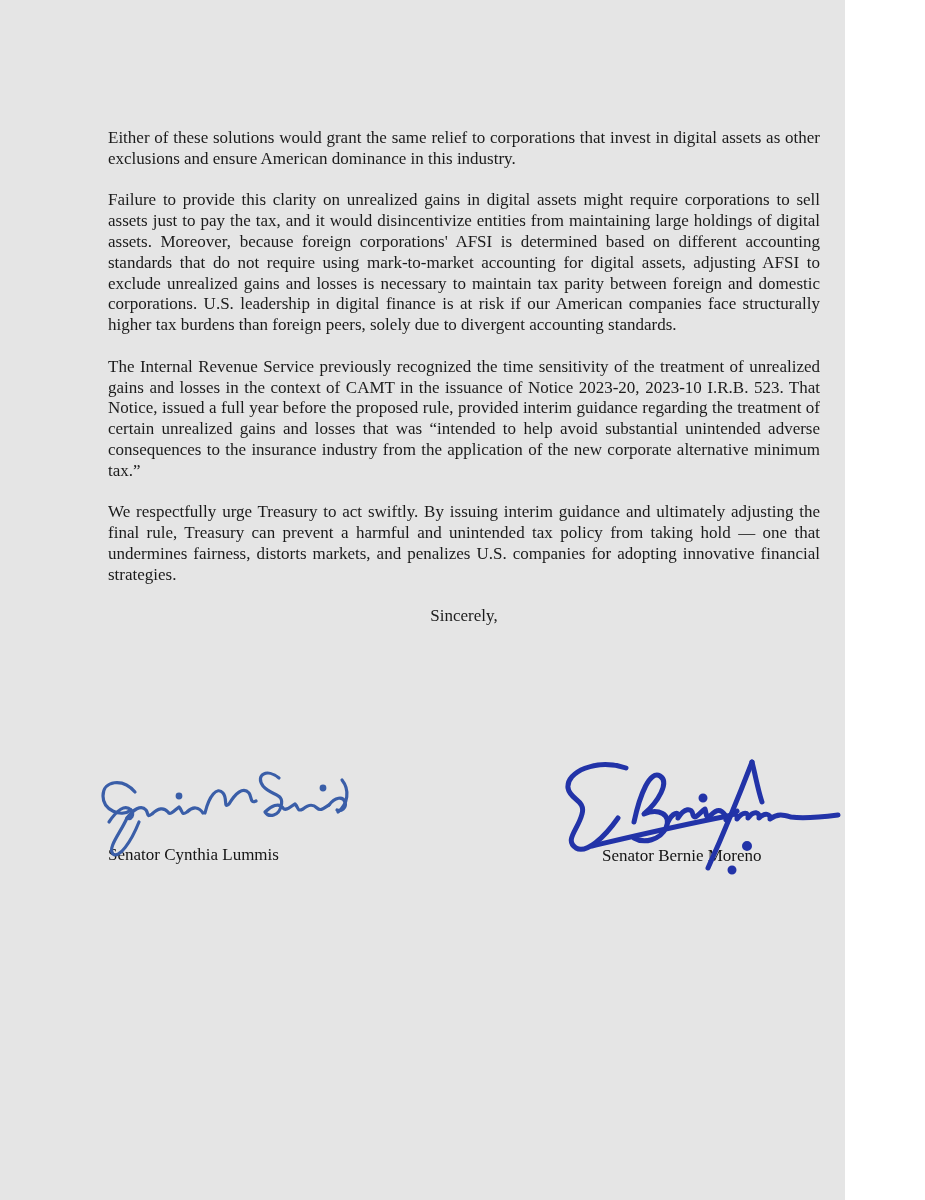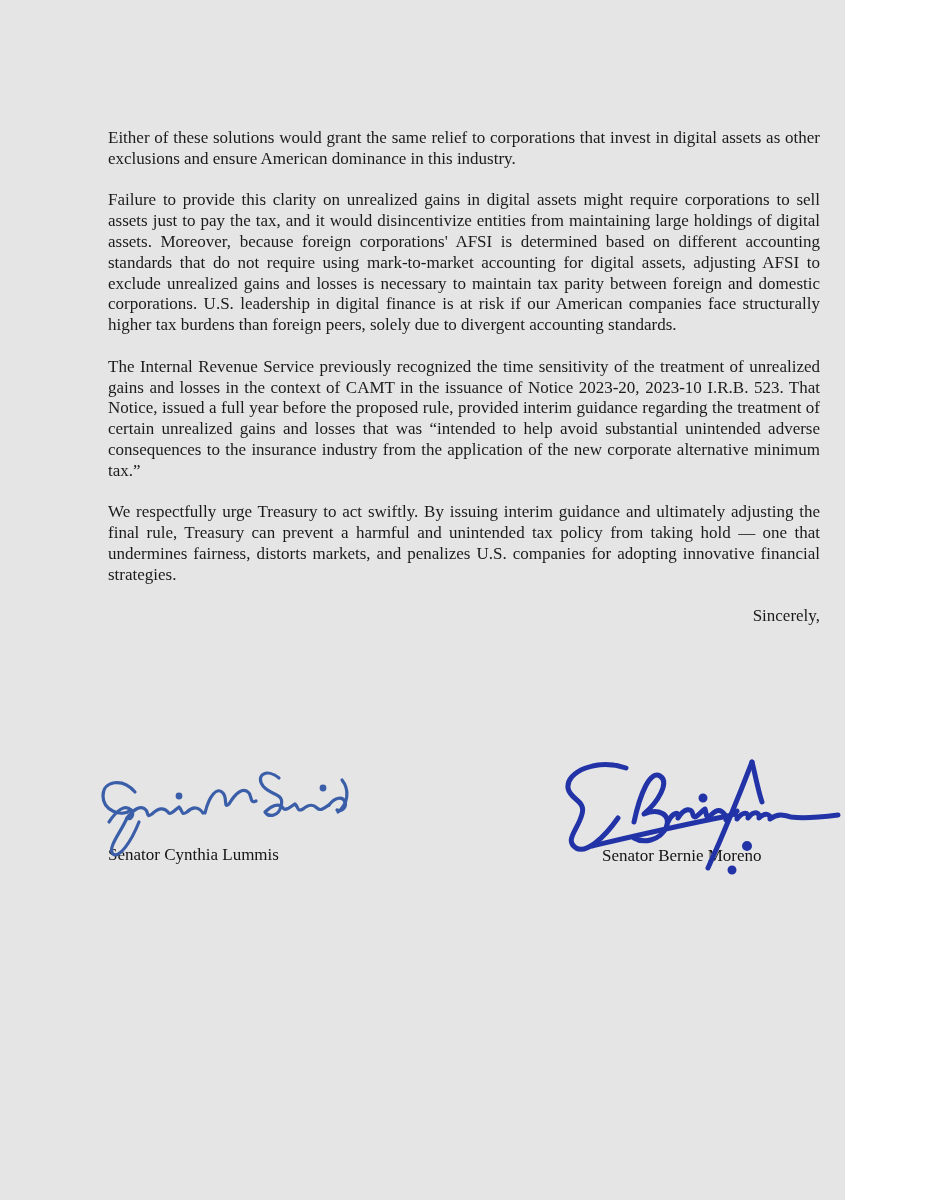--- a/index.html
+++ b/index.html
@@ -23,21 +23,21 @@
     width: 712px;
     font-size: 17px;
     line-height: 20.8px;
   }
   .para {
     margin: 0 0 20.8px 0;
     text-align: justify;
   }
   .closing {
     margin-top: 17px;
-    text-align: right;
+    text-align: center;
   }
   .sig-svg {
     position: absolute;
     z-index: 2;
     pointer-events: none;
   }
   .sig-lummis { left: 95px;  top: 766px; }
   .sig-moreno { left: 556px; top: 758px; }
   .sig-label {
     position: absolute;

